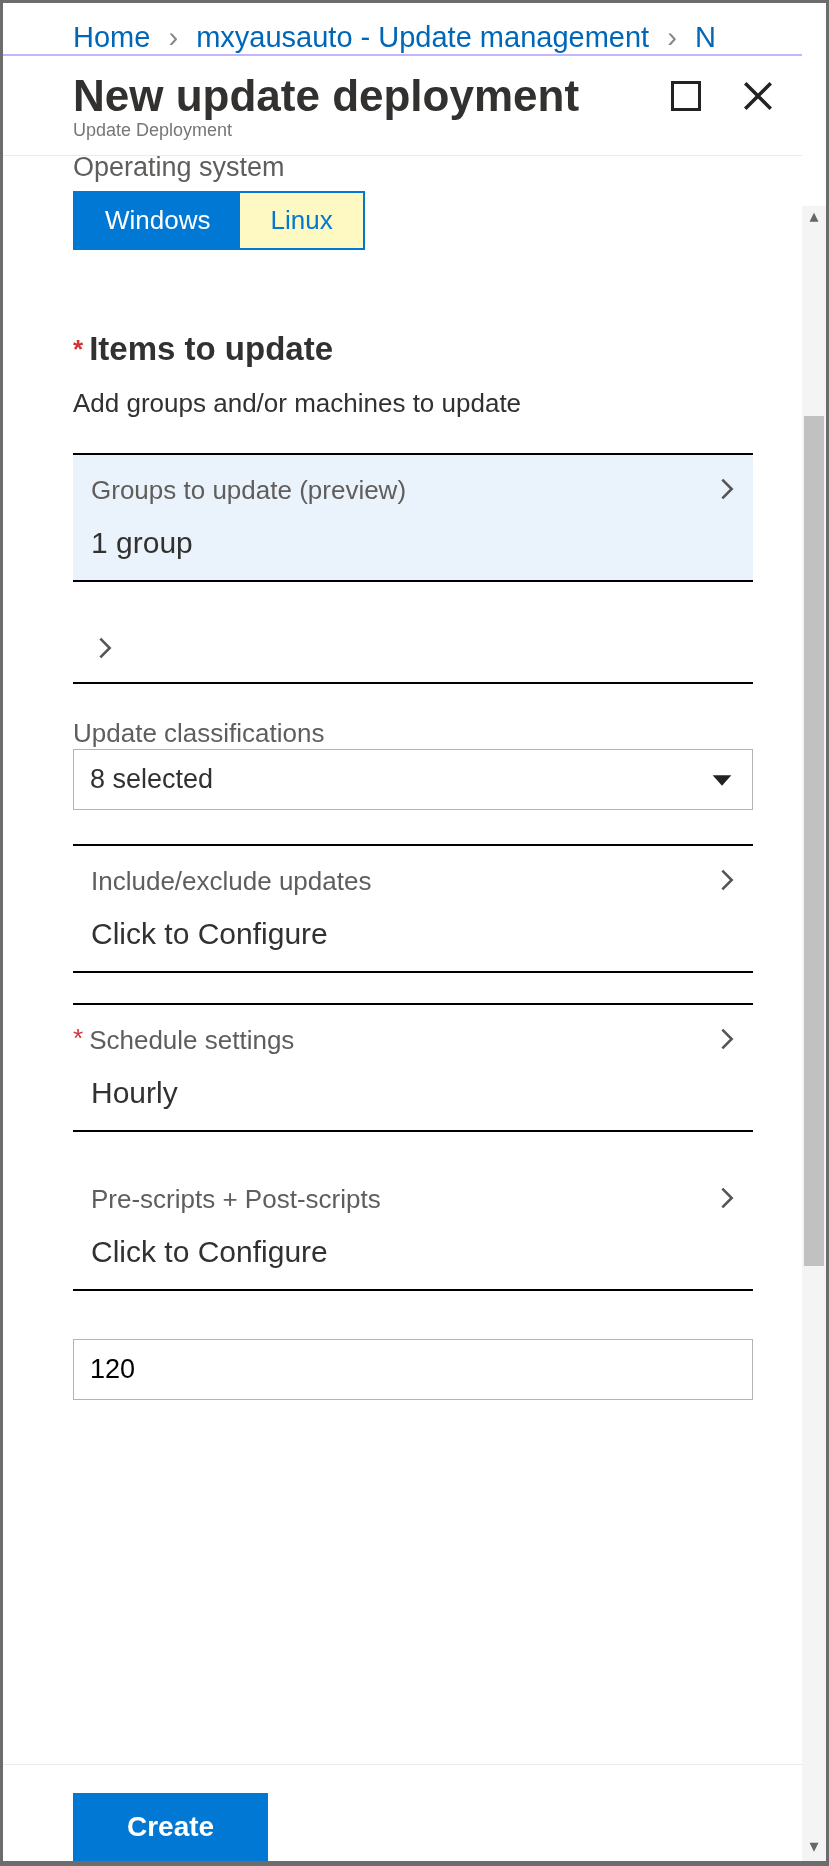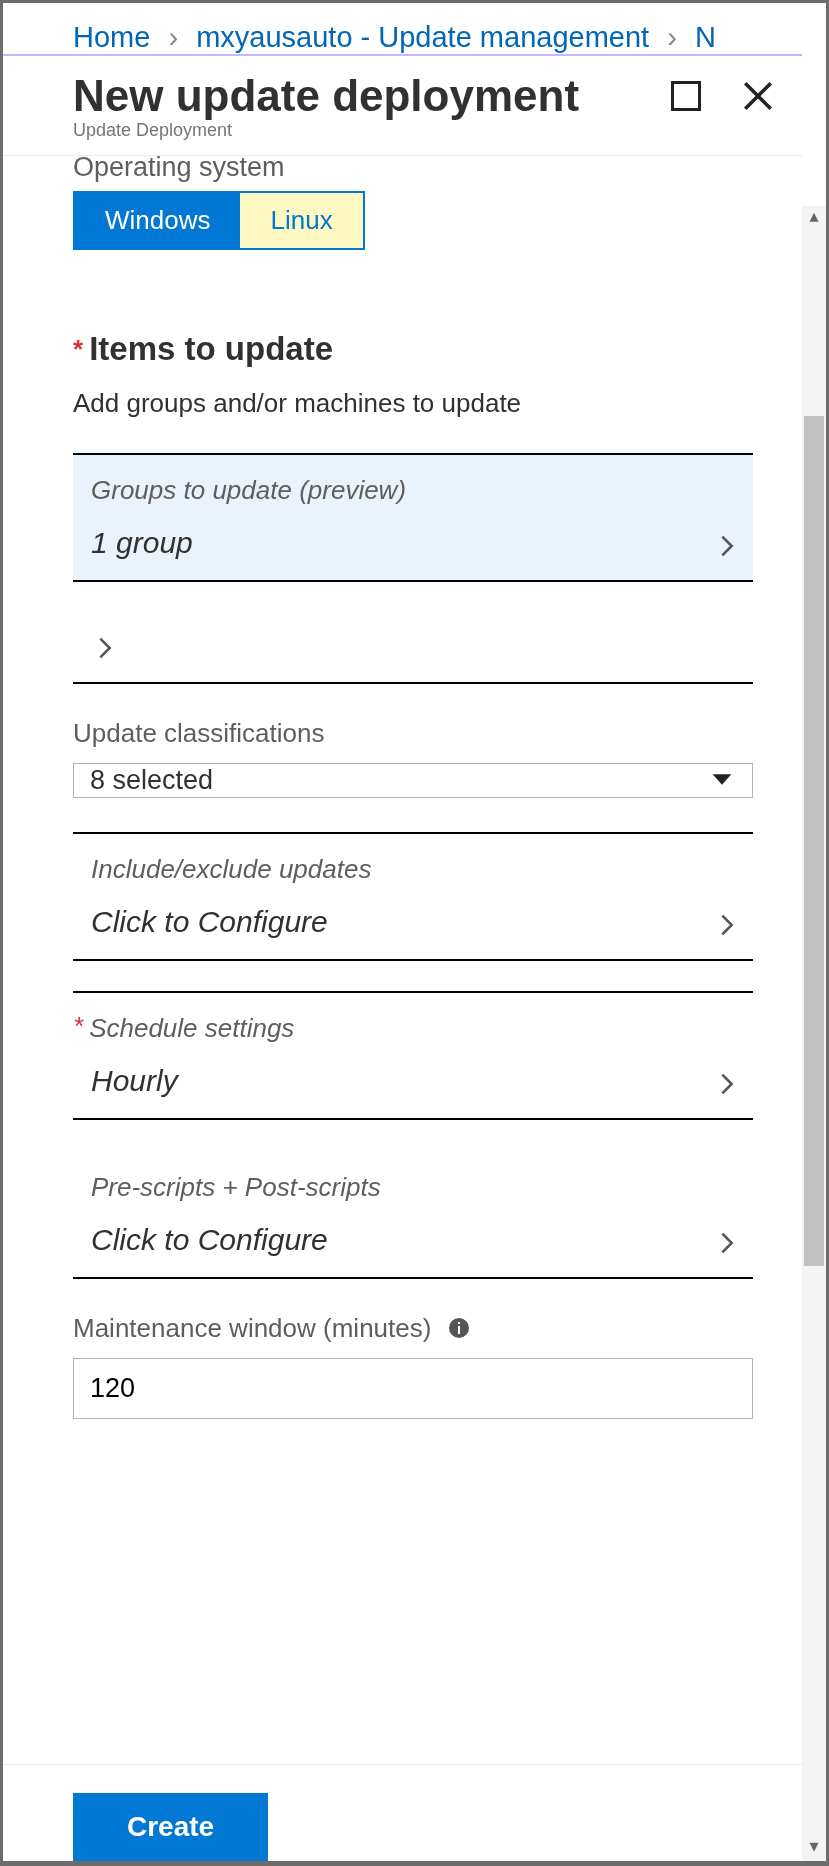--- a/index.html
+++ b/index.html
@@ -103,38 +103,36 @@
   .help-text{font-size:26px;margin-top:20px;}
   .group{
     max-width:680px;
     border-top:2px solid var(--line);
     border-bottom:2px solid var(--line);
     margin-top:34px;
     position:relative;
   }
   .group.no-top{border-top:none;}
   .row{
-    display:flex;align-items:flex-end;
+    display:flex;align-items:flex-start;
     padding:20px 12px 20px 18px;
     cursor:pointer;
-    font-style:italic;
   }
   .row.highlight{background:var(--highlight);}
   .row-text{flex:1;}
   .row-label{font-size:26px;color:var(--subtle);}
   .row-value{font-size:30px;color:var(--text);margin-top:20px;}
   .chev{width:28px;height:28px;flex-shrink:0;}
   .chev svg{width:100%;height:100%;stroke:#555;fill:none;stroke-width:2.2;}
   .field-block{max-width:680px;margin-top:34px;}
   .field-label{font-size:26px;color:var(--subtle);}
   .select-box{
-    margin-top:14px;
     border:1px solid var(--border);
-    padding:1px 16px;
-    display:flex;align-items:flex-start;
+    padding:14px 16px;
+    display:flex;align-items:center;
     cursor:pointer;
   }
   .select-box .val{flex:1;font-size:27px;}
   .select-box .caret{width:28px;height:28px;}
   .select-box .caret svg{width:100%;height:100%;fill:#222;}
   .text-input{
     margin-top:14px;width:100%;
     border:1px solid var(--border);
     padding:14px 16px;font-size:27px;font-family:inherit;
   }
@@ -269,30 +267,20 @@
         </div>
         <div class="chev">
           <svg viewBox="0 0 24 24">
               <polyline points="8,4 16,12 8,20"></polyline>
             </svg>
         </div>
       </div>
     </div>
 
     <div class="field-block">
-      <div class="field-label">
-        <span>Maintenance window (minutes)</span>
-        <span class="info-icon">
-          <svg viewBox="0 0 24 24">
-              <circle cx="12" cy="12" r="10"></circle>
-              <rect x="11" y="10" width="2" height="8" fill="#fff"></rect>
-              <rect x="11" y="6" width="2" height="2" fill="#fff"></rect>
-            </svg>
-        </span>
-      </div>
       <input class="text-input" value="120" style="">
     </div>
   </div>
 
   <div class="blade-footer">
     <button class="primary-btn">Create</button>
   </div>
 </div>
 
 <div class="scroll-track">

